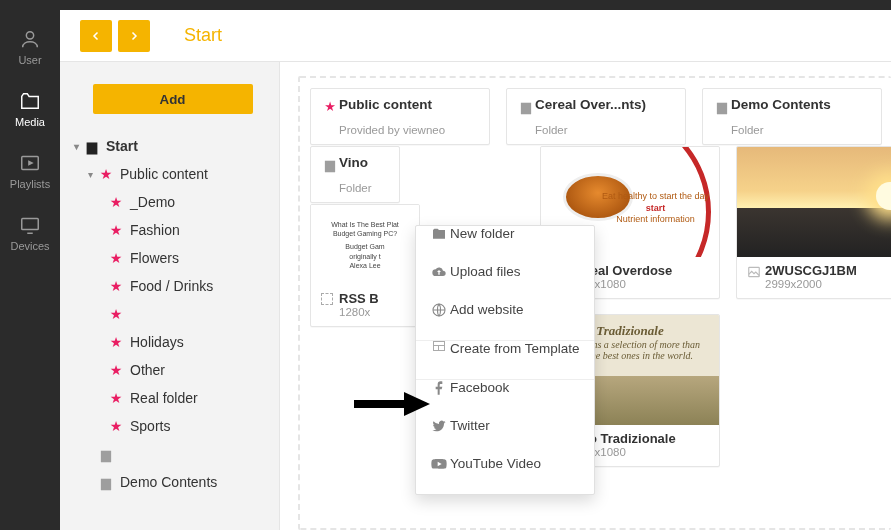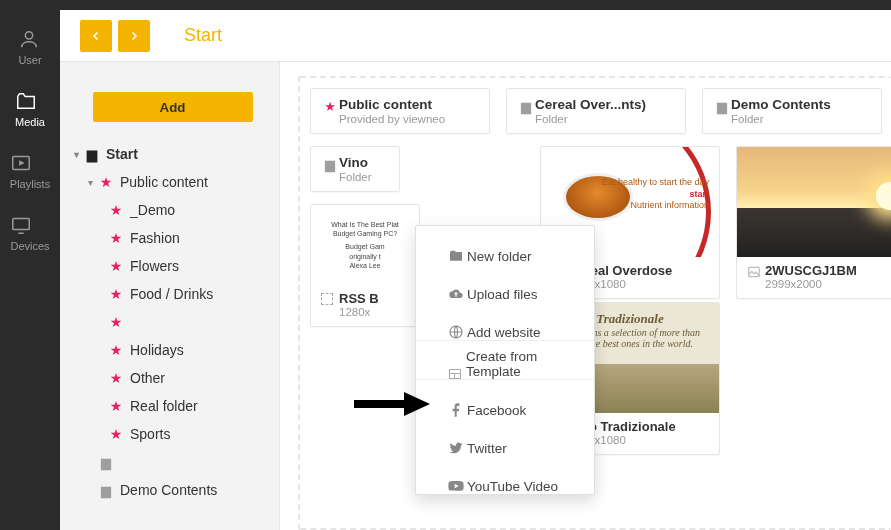--- a/index.html
+++ b/index.html
@@ -1,71 +1,71 @@
 <!DOCTYPE html>
 <html><head>
 <meta charset="utf-8">
 <style>
   * { box-sizing: border-box; margin: 0; padding: 0; }
   body { font-family: -apple-system, "Helvetica Neue", Arial, sans-serif; font-size: 14px; color: #333; background:#fff; width:891px; height:530px; overflow:hidden;}
   .topbar { height:10px; background:#2b2b2b; }
   .app { display:flex; height:520px; }
   
   .rail { width:60px; background:#2b2b2b; color:#aaa; display:flex; flex-direction:column; align-items:center; padding-top:18px; }
-  .rail-item { display:flex; flex-direction:column; align-items:flex-start; margin-bottom:24px; cursor:pointer; font-size:11px; color:#9a9a9a;}
+  .rail-item { display:flex; flex-direction:column; align-items:center; margin-bottom:24px; cursor:pointer; font-size:11px; color:#9a9a9a;}
   .rail-item.active { color:#fff; }
   .rail-item .ico { margin-bottom:4px; }
   
   .main { flex:1; display:flex; flex-direction:column; background:#f3f3f3; position:relative;}
   .header { height:52px; display:flex; align-items:center; padding:0 20px; background:#fff; border-bottom:1px solid #e5e5e5;}
   .navbtn { width:32px; height:32px; background:#f5b400; color:#fff; display:flex; align-items:center; justify-content:center; border-radius:2px; margin-right:6px; cursor:pointer;}
   .breadcrumb { margin-left:28px; color:#f5b400; font-size:18px; }
   .body { flex:1; display:flex; }
   
   .sidebar { width:220px; background:#f3f3f3; border-right:1px solid #e5e5e5; padding:14px 8px 14px 14px; overflow:hidden;}
-  .addbtn { width:160px; height:30px; background:#f5b400; color:#333; font-weight:600; border:none; cursor:pointer; border-radius:2px; display:block; margin:16px auto 18px;}
+  .addbtn { width:160px; height:30px; background:#f5b400; color:#333; font-weight:600; border:none; cursor:pointer; border-radius:2px; display:block; margin:8px auto 18px;}
   .tree-row { display:flex; align-items:center; height:28px; white-space:nowrap; cursor:pointer; color:#333;}
   .tree-row .caret { width:10px; color:#888; font-size:10px;}
   .tree-row.lvl0 { padding-left:0; font-weight:700;}
   .tree-row.lvl1 { padding-left:14px;}
   .tree-row.lvl2 { padding-left:34px;}
   .tree-row .ticon { width:16px; display:inline-flex; justify-content:center; margin-right:6px; }
   .tree-row .star { color:#e91e63; font-size:14px;}
   .tree-row .folder { color:#9e9e9e; font-size:13px;}
   .tree-row .folderdark { color:#222; font-size:13px;}
   
   .content { flex:1; padding:18px; position:relative; background:#fff; overflow:hidden;}
   .dashed-border { position:absolute; left:18px; right:0; top:14px; bottom:0; border:2px dashed #e5e5e5; border-right:none; border-radius:2px;}
   .grid { position:relative; display:flex; flex-wrap:wrap; gap:16px; }
   .card { width:180px; background:#fff; border:1px solid #e5e5e5; border-radius:2px; box-shadow:0 1px 1px rgba(0,0,0,0.03); overflow:hidden;}
   .card .chead { padding:8px 10px; display:flex; }
   .card .chead .ci { width:18px; flex-shrink:0; display:flex; justify-content:center; color:#9e9e9e; font-size:13px; padding-top:2px;}
   .card .chead .ci.star { color:#e91e63; }
   .card .ctit { font-weight:600; font-size:13.5px; color:#333;}
-  .card .csub { font-size:11.5px; color:#999; margin-top:1px;}
+  .card .csub { font-size:11.5px; color:#999; margin-top:12px;}
   .card .cimg { height:110px; background:#eee; display:flex; align-items:center; justify-content:center; position:relative; overflow:hidden;}
   .card .cfoot { padding:6px 10px 8px; display:flex; align-items:flex-start;}
   .card .cfoot .fi { width:18px; color:#bbb; font-size:12px; padding-top:2px;}
   .card .cfoot .ft { flex:1; }
   .card .cfoot .fti { font-weight:600; font-size:13px;}
   .card .cfoot .fsu { font-size:11.5px; color:#999;}
   
   .ctxmenu { position:absolute; left:355px; top:215px; width:180px; background:#fff; border:1px solid #e0e0e0; box-shadow:0 6px 16px rgba(0,0,0,0.15); border-radius:2px; z-index:20;}
-  .ctxmenu .mitem { display:flex; align-items:flex-end; height:38px; padding:0 5px; font-size:13.5px; color:#444; cursor:pointer;margin-left:24px;}
+  .ctxmenu .mitem { display:flex; align-items:flex-start; height:38px; padding:0 12px; font-size:13.5px; color:#444; cursor:pointer;}
   .ctxmenu .mitem .mi { width:22px; display:flex; justify-content:center; color:#888;}
   .ctxmenu .sep { height:1px; background:#eee; }
   
   .arrow { position:absolute; left:290px; top:380px; z-index:30; }
   
   .sunset { background:linear-gradient(to bottom,#e6b97a 0%, #f6d28a 40%, #fff0b0 55%, #3b3530 55%, #222 100%); position:relative; width:100%; height:100%;}
   .sunset::after{content:"";position:absolute;left:78%;top:32%;width:28px;height:28px;border-radius:50%;background:#fffbe0;box-shadow:0 0 18px 10px #ffe08a;}
   .cereal { width:100%; height:100%; background:#fff; position:relative;}
   .cereal::before{content:"";position:absolute;left:-40px;top:-40px;width:200px;height:200px;border:5px solid #c62828;border-radius:50%;}
   .cereal .bowl{position:absolute;left:22px;top:26px;width:70px;height:48px;background:radial-gradient(ellipse at 50% 40%, #e68a2e 0%, #b05a12 70%);border-radius:50%;border:3px solid #eee;}
-  .cereal .txt{position:absolute;right:10px;top:30px;font-size:9px;color:#b05a12;text-align:right;line-height:1.3;}
+  .cereal .txt{position:absolute;right:10px;top:44px;font-size:9px;color:#b05a12;text-align:center;line-height:1.3;}
   .vine { width:100%;height:100%;background:linear-gradient(to bottom,#ece6d4 0%,#ece6d4 55%,#b7a77e 55%,#8c8256 100%); display:flex; align-items:flex-start; justify-content:center; padding:8px; font-family:serif;}
   .vine .vt{ font-size:10px; color:#6b5d36; text-align:center; font-style:italic;}
   .rssbox { width:100%; height:100%; background:#fff; display:flex; align-items:center; justify-content:center; font-size:7px; color:#444; padding:6px; text-align:center; line-height:1.3;}
   
   svg { display:block; }
   .twb{color:#1da1f2}.fbb{color:#1877f2}.ytb{color:#ff0000}
   .dashed-icon{width:12px;height:12px;border:1.5px dashed #aaa;display:inline-block;}
   .template-icon{width:12px;height:10px;border:1.5px solid #aaa;display:inline-block;position:relative;}
   .template-icon::before{content:"";position:absolute;left:0;right:0;top:3px;border-top:1.5px solid #aaa;}
   .template-icon::after{content:"";position:absolute;top:3px;bottom:0;left:4px;border-left:1.5px solid #aaa;}
@@ -273,21 +273,21 @@
             </div>
           <div class="cfoot">
               <span class="fi"><span class="dashed-icon"></span></span>
             <div class="ft">
                 <div class="fti">Cereal Overdose</div>
               <div class="fsu">1920x1080</div>
               </div>
           </div>
         </div>
 
-        <div class="card" style="position:absolute;left:260px;top:240px;width:180px;">
+        <div class="card" style="position:absolute;left:260px;top:252px;width:180px;">
           <div class="cimg">
               <div class="vine">
             <div class="vt">
               <div style="font-size:13px;font-weight:bold;">Tradizionale</div>
               <div>d contains a selection of more than</div>
               <div>es of the best ones in the world.</div>
             </div>
           </div>
             </div>
           <div class="cfoot">

